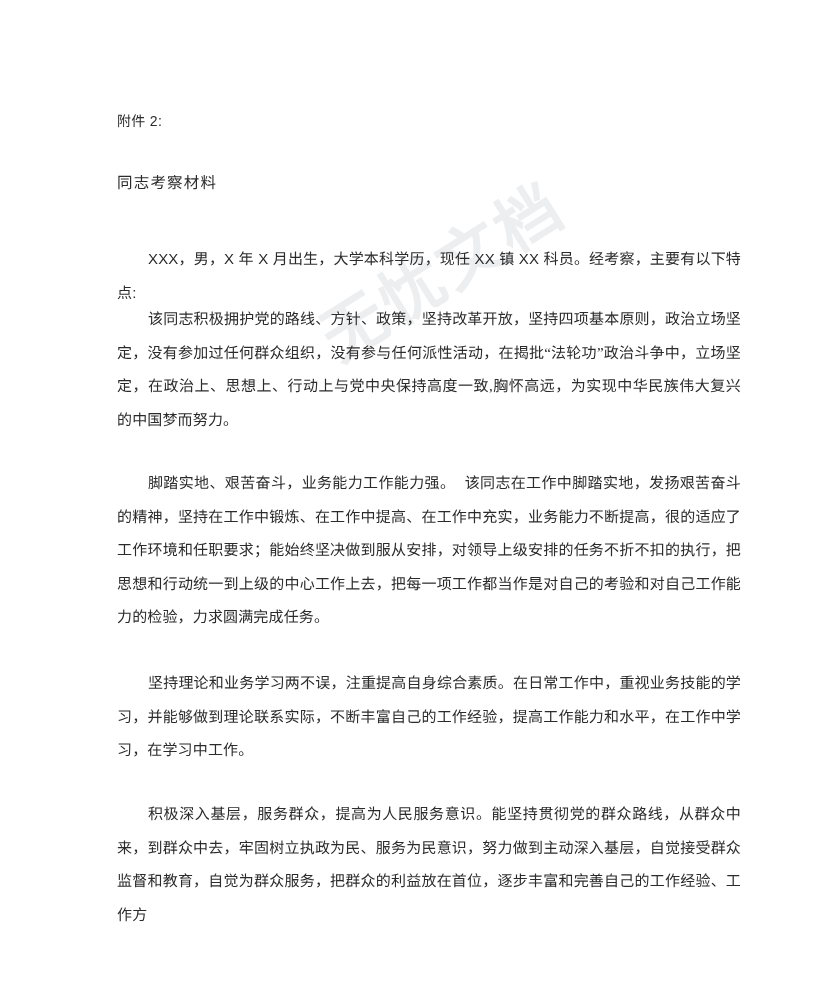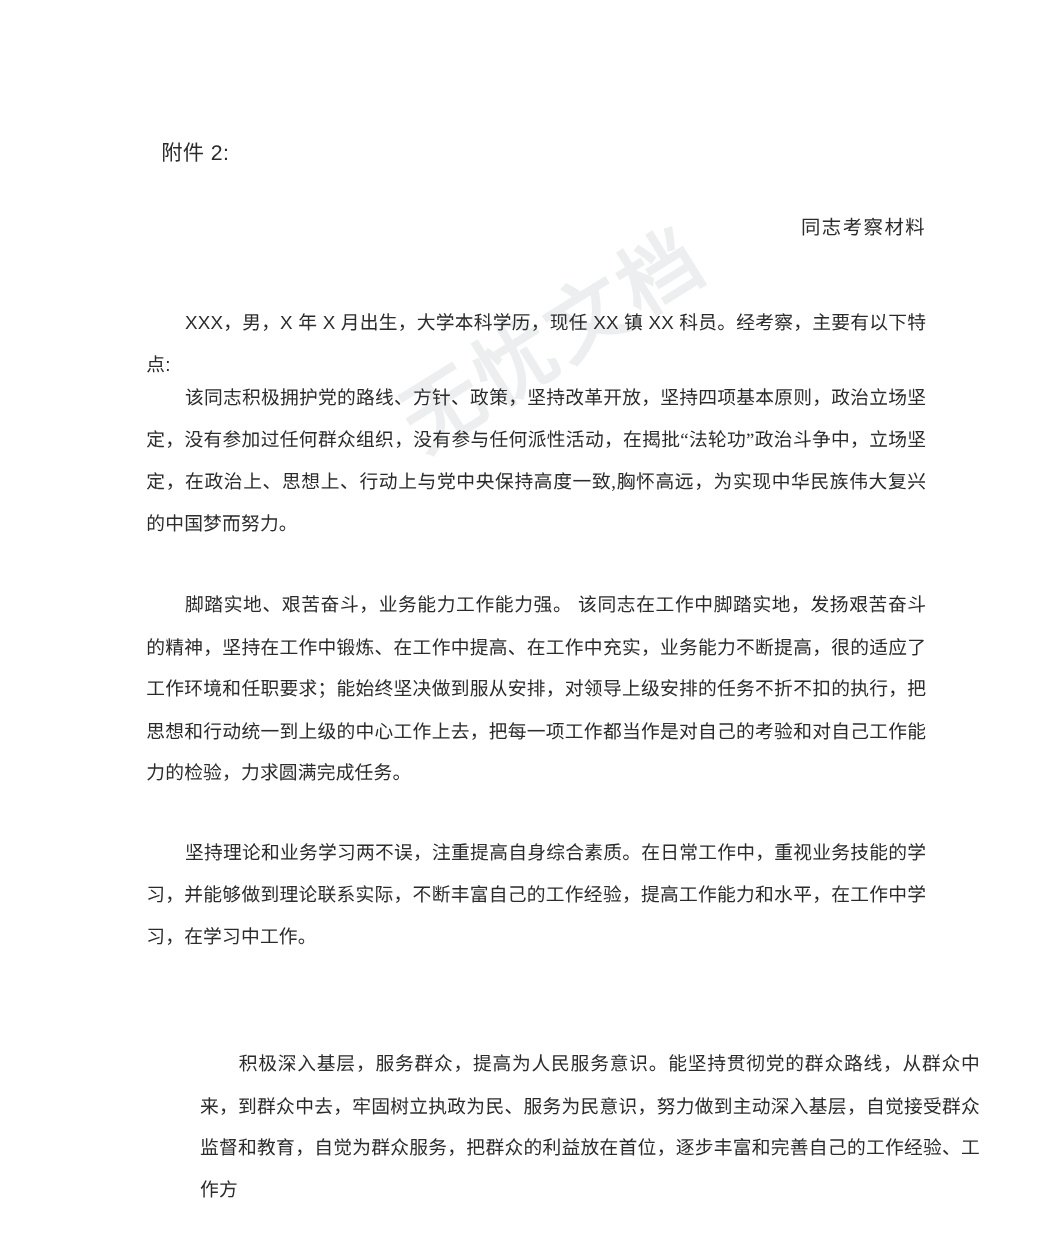--- a/index.html
+++ b/index.html
@@ -56,56 +56,56 @@
 
   .doc-body {
     position: absolute;
     left: 117px;
     top: 0;
     width: 624px;
   }
 
   .attachment-label {
     position: absolute;
-    left: 12px;
+    left: 0;
     top: 113px;
-    font-size: 17px;
+    font-size: 14px;
     line-height: 1.2;
     letter-spacing: 0.3px;
     white-space: nowrap;
   }
 
   .doc-title {
     position: absolute;
     left: 0;
     top: 174px;
     width: 624px;
-    text-align: right;
+    text-align: left;
     font-size: 15.5px;
     line-height: 1.2;
     letter-spacing: 1.2px;
   }
 
   .para {
     position: absolute;
     left: 0;
     width: 624px;
     font-size: 15px;
     line-height: 33.5px;
     text-align: justify;
     text-justify: inter-character;
     text-indent: 31px;
     letter-spacing: 0.15px;
   }
 
   .p1 { top: 227px; }
   .p2 { top: 288px; font-family: Liberation Serif, serif; }
-  .p3 { top: 453px; }
+  .p3 { top: 453px; font-family: Liberation Mono, monospace; }
   .p4 { top: 651px; }
-  .p5 { top: 820px; margin-left: 43px; }
+  .p5 { top: 782px; }
 </style>
 </head>
 <body style="color: rgb(43, 43, 43);">
 
 <div class="page" style="background: rgb(255, 255, 255);">
 
   <div class="watermark-layer">
     <div class="watermark" style="color: rgb(236, 238, 240);">无忧文档</div>
   </div>
 

